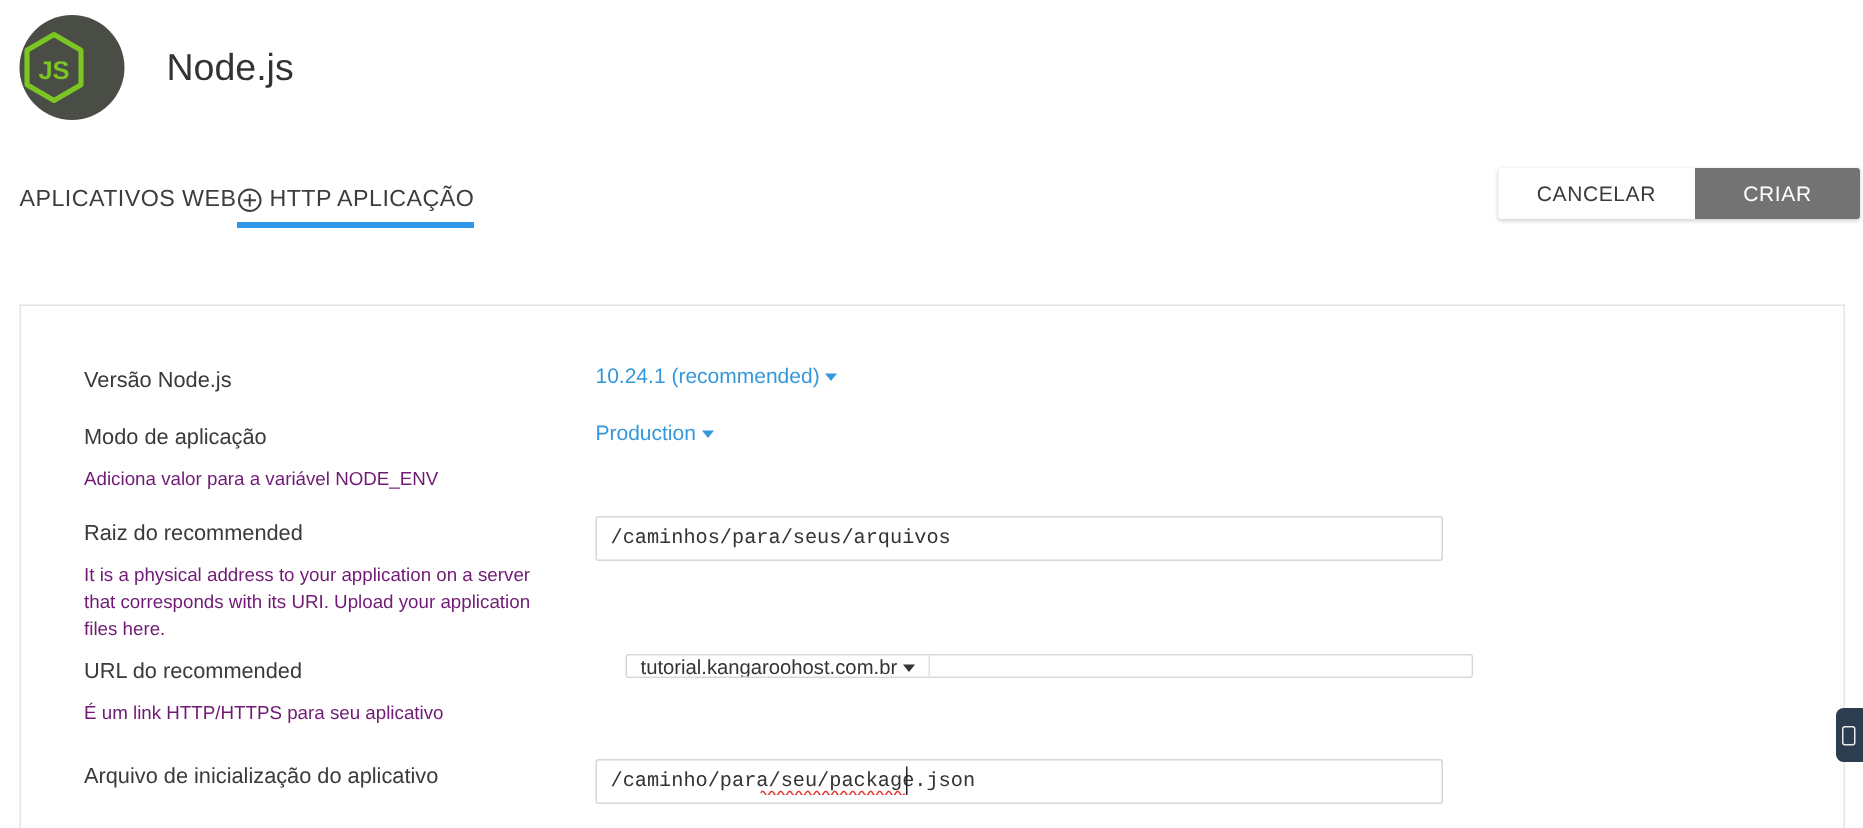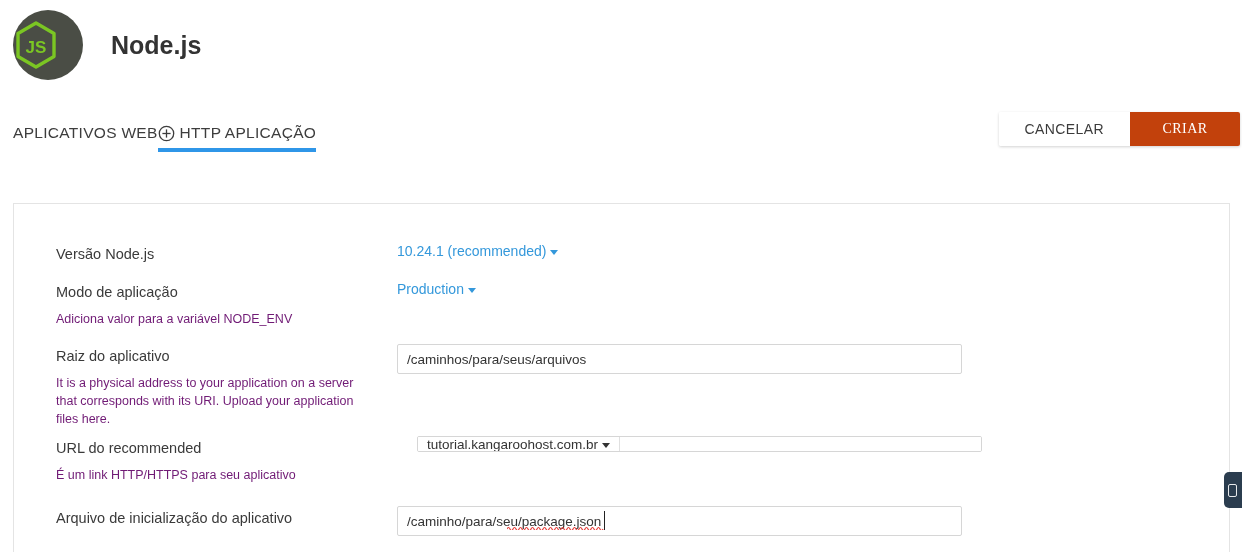--- a/index.html
+++ b/index.html
@@ -32,21 +32,21 @@
     display: flex;
     align-items: center;
     justify-content: flex-start;
     flex: 0 0 auto;
   }
   .app-logo svg { display: block; }
   .app-title {
     font-size: 25px;
     color: #333333;
     margin-left: 28px;
-    font-weight: 700;
+    font-weight: 400;
     white-space: nowrap;
   }
 
   
   .tabs-row {
     position: relative;
     height: 58px;
     margin-top: 40px;
     padding-left: 13px;
     box-sizing: border-box;
@@ -102,24 +102,23 @@
     line-height: 34px;
     cursor: pointer;
     white-space: nowrap;
   }
   .btn-cancel {
     background: #ffffff;
     color: #3b3b3b;
     min-width: 125px;
   }
   .btn-create {
-    background: #c2410c;
+    background: #737373;
     color: #ffffff;
     min-width: 110px;
-    font-family: Liberation Serif, serif;
   }
 
   
   .card {
     position: absolute;
     left: 13px;
     top: 203px;
     width: 1217px;
     min-height: 349px;
     background: #ffffff;
@@ -174,21 +173,21 @@
     position: relative;
     top: 1px;
   }
   .text-input {
     width: 565px;
     height: 30px;
     box-sizing: border-box;
     border: 1px solid #d6d6d6;
     border-radius: 2px;
     background: #ffffff;
-    font-family: Liberation Sans, sans-serif;
+    font-family: Liberation Mono, monospace;
     font-size: 13.5px;
     color: #333333;
     padding: 0 9px;
     outline: none;
   }
   .input-group {
     display: flex;
     width: 565px;
     border: 1px solid #d6d6d6;
     border-radius: 2px;
@@ -323,21 +322,21 @@
     <div class="row-field-col">
       <span class="dropdown-link">
         <span>Production</span>
         <span class="caret"></span>
       </span>
     </div>
   </div>
 
   <div class="form-row" style="margin-bottom: 8px;">
     <div class="row-label-col">
-      <div class="row-label">Raiz do aplicativo</div>
+      <div class="row-label">Raiz do recommended</div>
       <div class="row-help">It is a physical address to your application on a server that corresponds with its URI. Upload your application files here.</div>
     </div>
     <div class="row-field-col">
       <input class="text-input" type="text" value="/caminhos/para/seus/arquivos" style="">
     </div>
   </div>
 
   <div class="form-row" style="margin-bottom: 22px;">
     <div class="row-label-col">
       <div class="row-label">URL do recommended</div>

